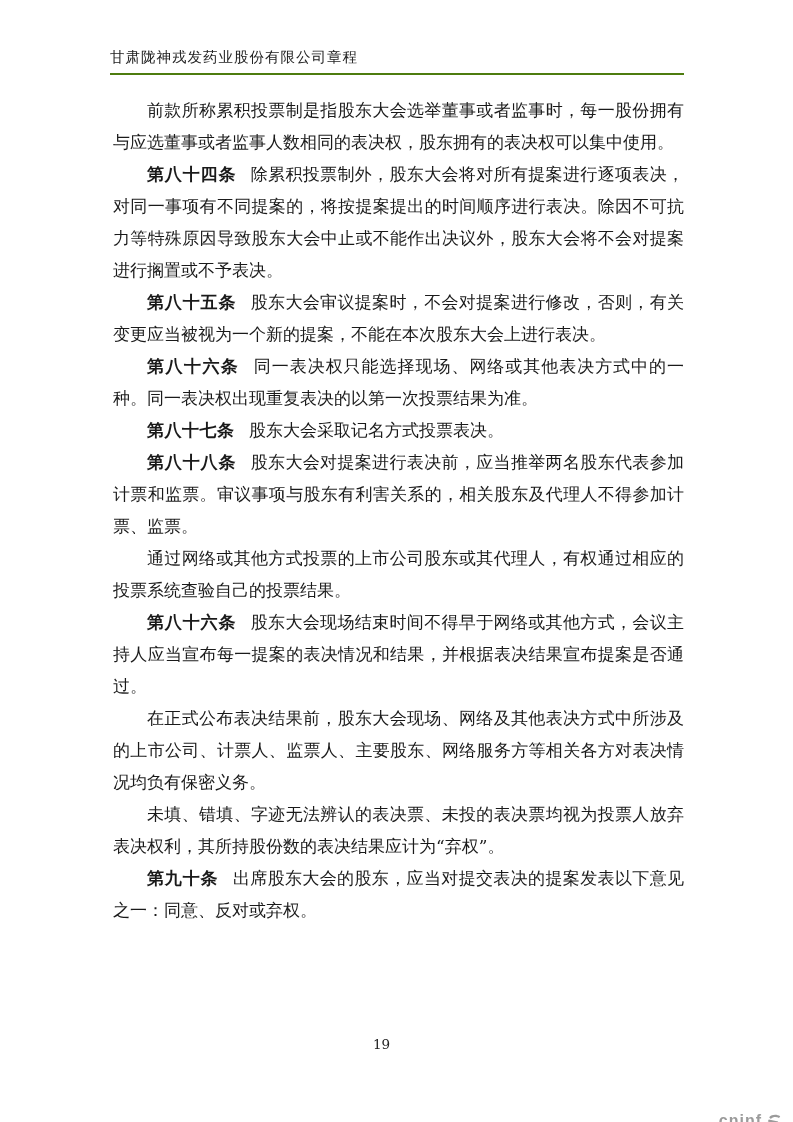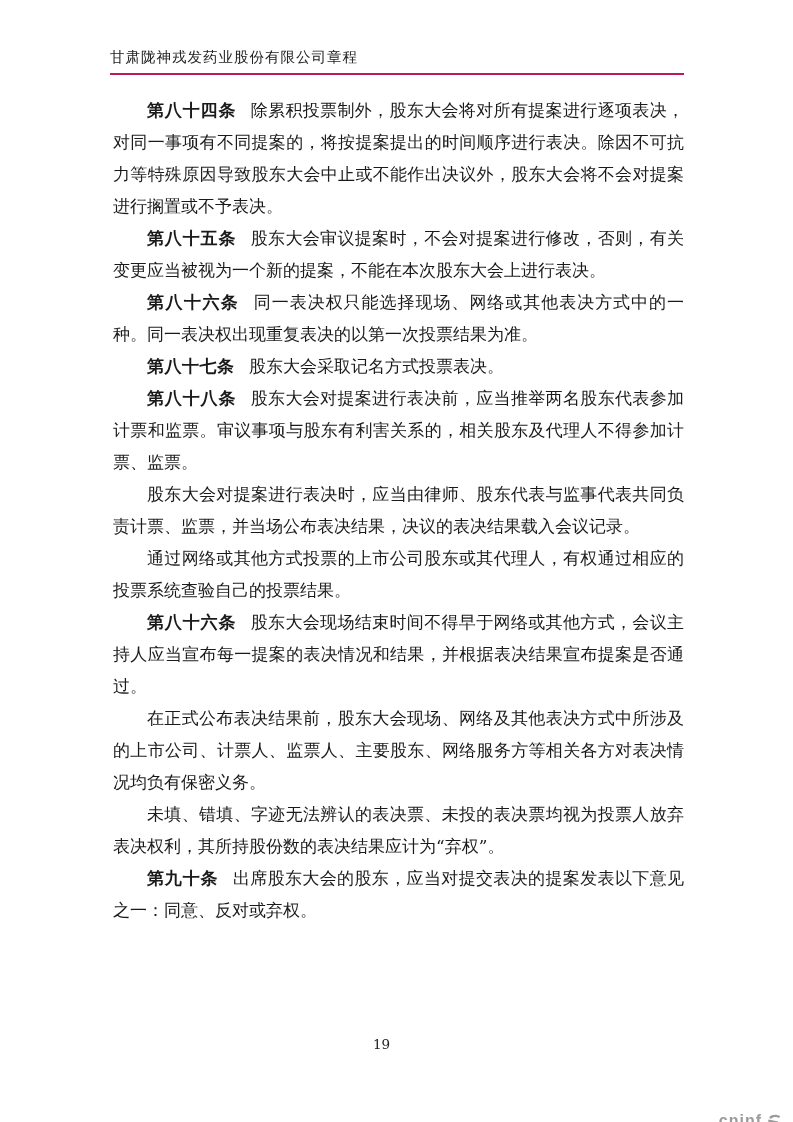--- a/index.html
+++ b/index.html
@@ -11,21 +11,21 @@
     color:#1c1c1c;
     overflow:hidden;
   }
   .page{position:absolute;inset:0;background:#ffffff;}
 
   
   .header{
     position:absolute;left:110px;top:48px;width:574px;
     font-size:14.5px;letter-spacing:1px;color:#222;
     padding-bottom:6px;
-    border-bottom:2px solid #be185d;
+    border-bottom:2px solid #4d7c0f;
   }
 
   
   .doc{
     position:absolute;left:113px;top:94px;width:571px;
     font-size:17px;line-height:32px;
     text-align:justify;
     color:#1a1a1a;
   }
   .para{margin:0;text-indent:2em;}
@@ -54,26 +54,26 @@
 </head>
 <body>
 
 <div class="page">
 
   <div class="header">
     <span>甘肃陇神戎发药业股份有限公司章程</span>
   </div>
 
   <div class="doc">
+    <p class="para"><span>前款所称累积投票制是指股东大会选举董事或者监事时，每一股份拥有与应选董事或者监事人数相同的表决权，股东拥有的表决权可以集中使用。</span></p>
     <p class="para"><span class="term">第八十四条</span><span>除累积投票制外，股东大会将对所有提案进行逐项表决，对同一事项有不同提案的，将按提案提出的时间顺序进行表决。除因不可抗力等特殊原因导致股东大会中止或不能作出决议外，股东大会将不会对提案进行搁置或不予表决。</span></p>
     <p class="para"><span class="term">第八十五条</span><span>股东大会审议提案时，不会对提案进行修改，否则，有关变更应当被视为一个新的提案，不能在本次股东大会上进行表决。</span></p>
     <p class="para"><span class="term">第八十六条</span><span>同一表决权只能选择现场、网络或其他表决方式中的一种。同一表决权出现重复表决的以第一次投票结果为准。</span></p>
     <p class="para"><span class="term">第八十七条</span><span>股东大会采取记名方式投票表决。</span></p>
     <p class="para"><span class="term">第八十八条</span><span>股东大会对提案进行表决前，应当推举两名股东代表参加计票和监票。审议事项与股东有利害关系的，相关股东及代理人不得参加计票、监票。</span></p>
-    <p class="para"><span>股东大会对提案进行表决时，应当由律师、股东代表与监事代表共同负责计票、监票，并当场公布表决结果，决议的表决结果载入会议记录。</span></p>
     <p class="para"><span>通过网络或其他方式投票的上市公司股东或其代理人，有权通过相应的投票系统查验自己的投票结果。</span></p>
     <p class="para"><span class="term">第八十六条</span><span>股东大会现场结束时间不得早于网络或其他方式，会议主持人应当宣布每一提案的表决情况和结果，并根据表决结果宣布提案是否通过。</span></p>
     <p class="para"><span>在正式公布表决结果前，股东大会现场、网络及其他表决方式中所涉及的上市公司、计票人、监票人、主要股东、网络服务方等相关各方对表决情况均负有保密义务。</span></p>
     <p class="para"><span>未填、错填、字迹无法辨认的表决票、未投的表决票均视为投票人放弃表决权利，其所持股份数的表决结果应计为“弃权”。</span></p>
     <p class="para"><span class="term">第九十条</span><span>出席股东大会的股东，应当对提交表决的提案发表以下意见之一：同意、反对或弃权。</span></p>
   </div>
 
   <div class="page-number">19</div>
 
   <div class="logo">

